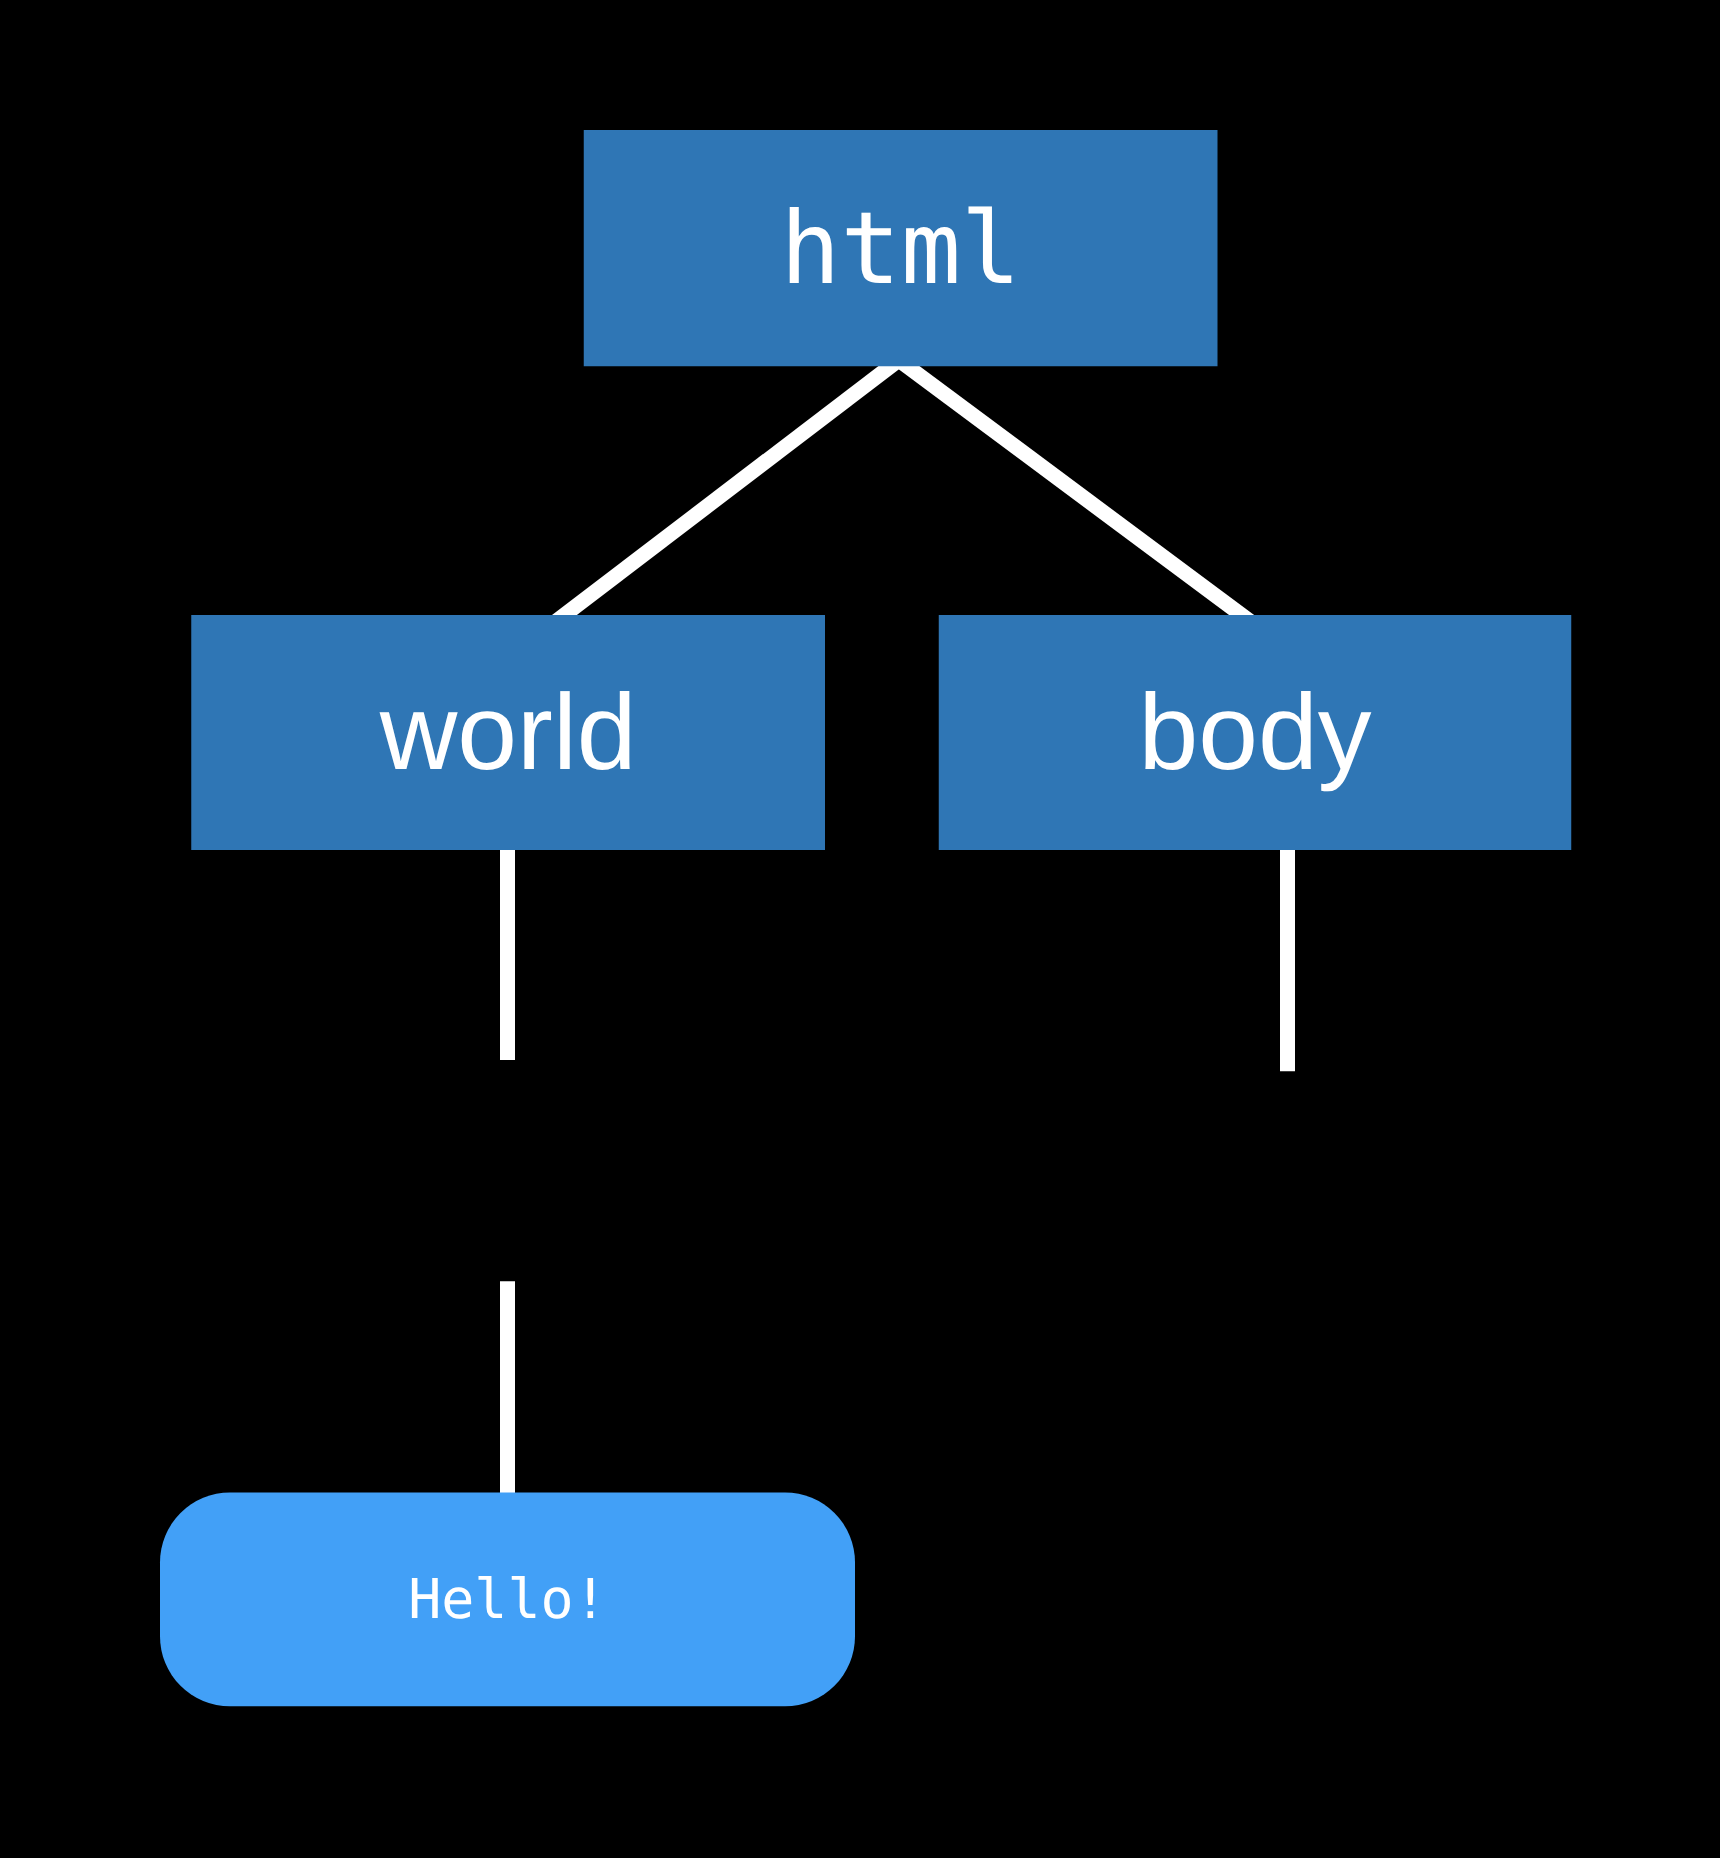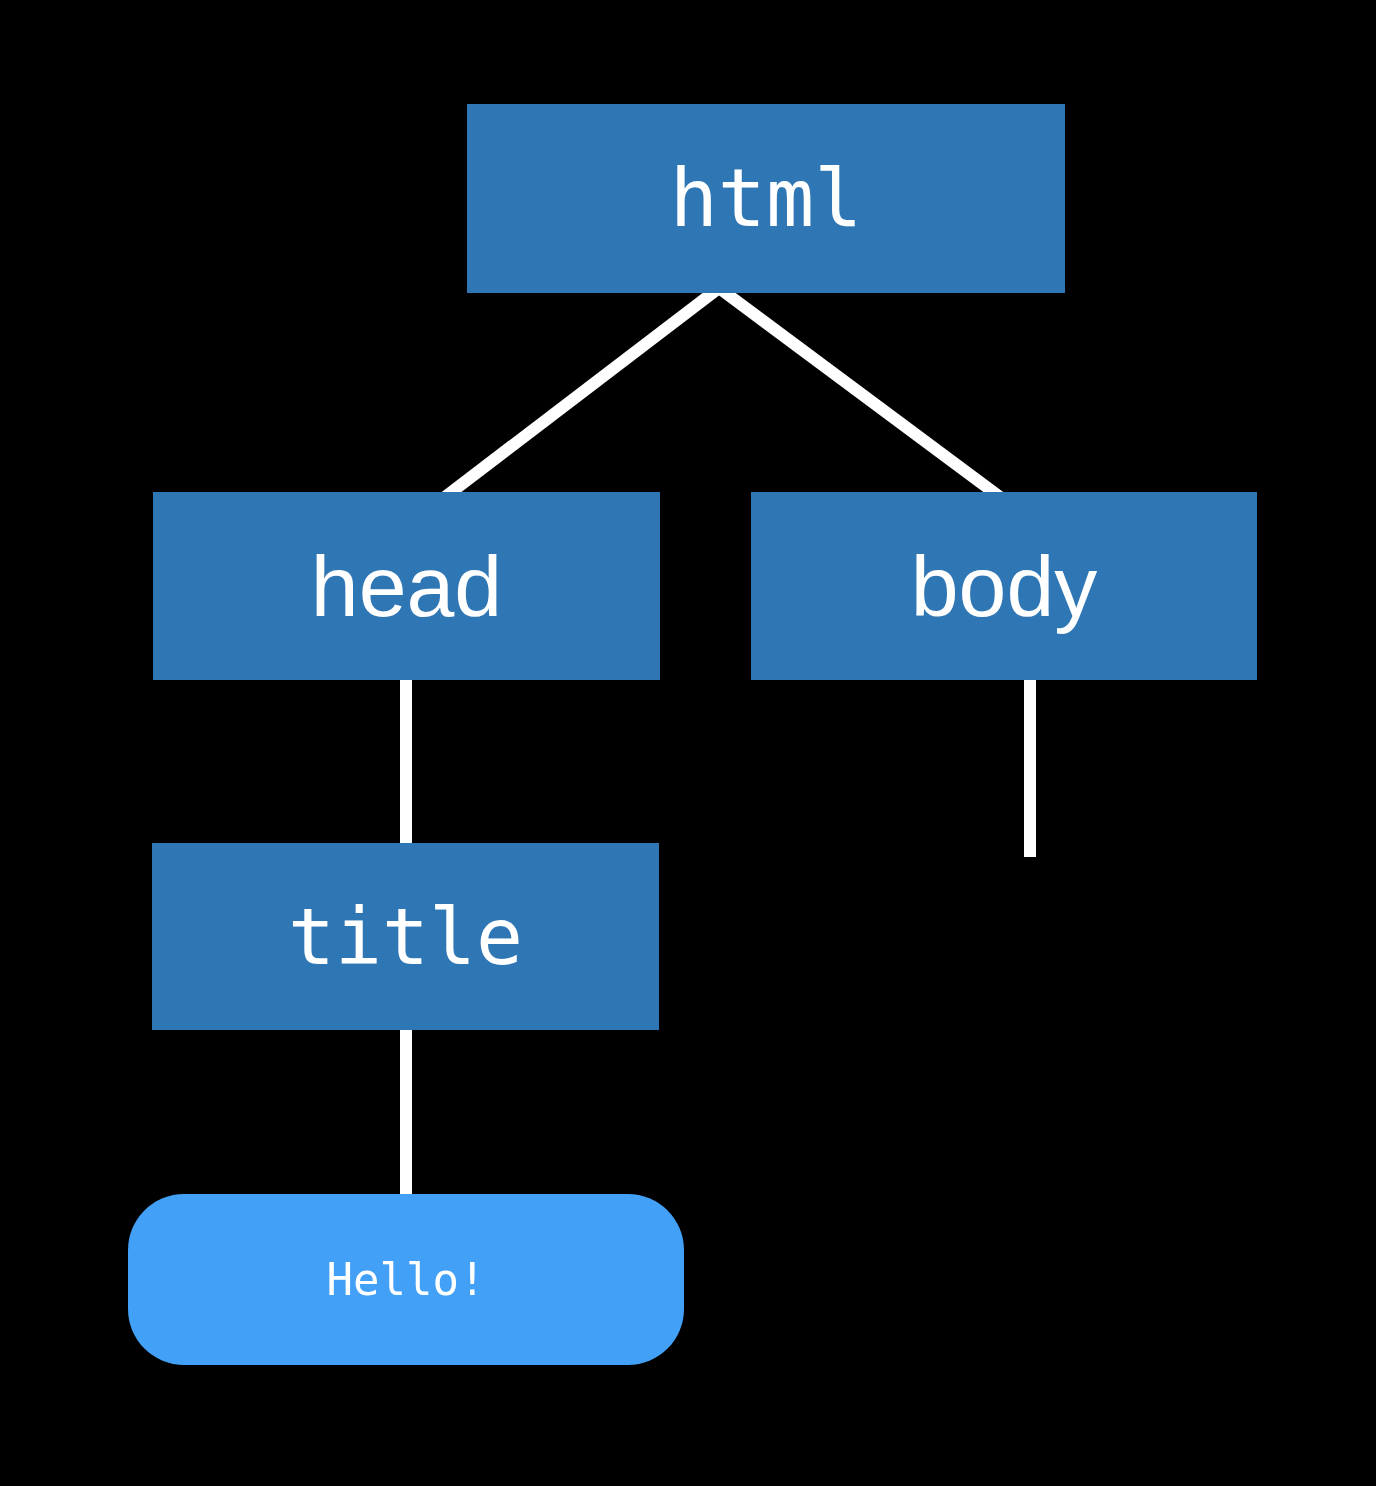--- a/index.html
+++ b/index.html
@@ -38,21 +38,21 @@
     border-radius: 56px;
   }
   .mono {
     font-family: "DejaVu Sans Mono", monospace;
   }
   .sans {
     font-family: "Liberation Sans", sans-serif;
   }
 
   
-  #node-html  { left: 467px; top: 104px; width: 598px; height: 189px; font-size: 80px; }
+  #node-html  { left: 467px; top: 104px; width: 507px; height: 189px; font-size: 80px; }
   #node-head  { left: 153px; top: 492px; width: 507px; height: 188px; font-size: 86px; }
   #node-body  { left: 751px; top: 492px; width: 506px; height: 188px; font-size: 86px; }
   #node-title { left: 152px; top: 843px; width: 507px; height: 187px; font-size: 78px; }
   #node-hello-world { left: 753px; top: 852px; width: 553px; height: 170px; font-size: 44px; }
   #node-hello { left: 128px; top: 1194px; width: 556px; height: 171px; font-size: 44px; }
 </style>
 </head>
 <body>
 
 <div class="canvas">
@@ -63,29 +63,26 @@
     <line x1="406" y1="675" x2="406" y2="848" stroke="#FFFFFF" stroke-width="12"></line>
     <line x1="406" y1="1025" x2="406" y2="1199" stroke="#FFFFFF" stroke-width="12"></line>
     <line x1="1030" y1="675" x2="1030" y2="857" stroke="#FFFFFF" stroke-width="12"></line>
   </svg>
 
   <div id="node-html" class="node el-box mono">
     <span>html</span>
   </div>
 
   <div id="node-head" class="node el-box sans">
-    <span>head</span>
+    <span>world</span>
   </div>
 
   <div id="node-body" class="node el-box sans">
     <span>body</span>
   </div>
 
-  <div id="node-title" class="node el-box mono">
-    <span>title</span>
-  </div>
 
 
   <div id="node-hello" class="node text-box mono">
     <span>Hello!</span>
   </div>
 
 </div>
 
 </body></html>

